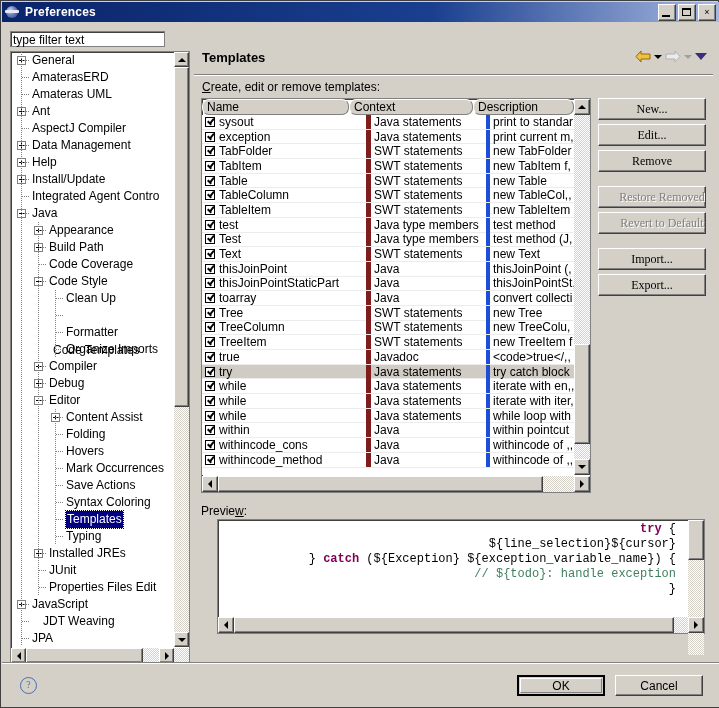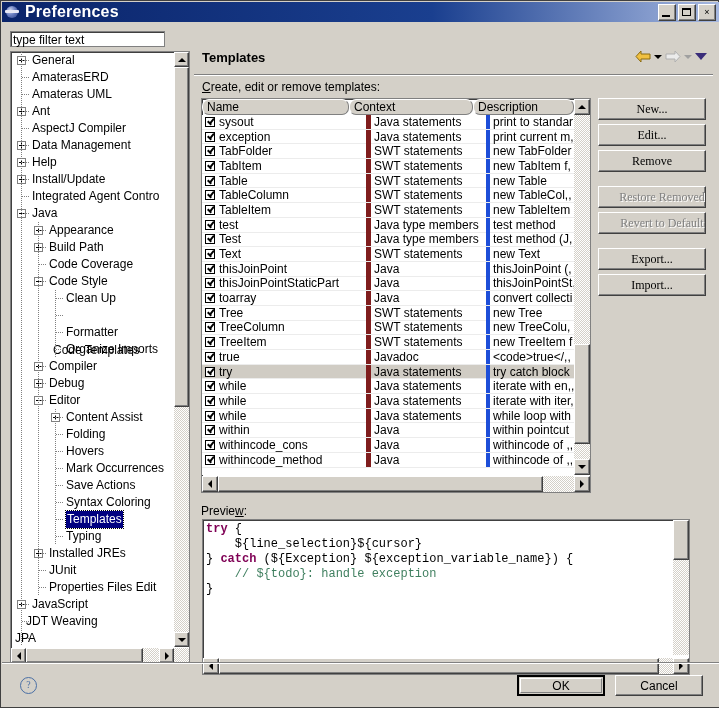--- a/index.html
+++ b/index.html
@@ -14,21 +14,21 @@
        border:1px solid #404040;box-sizing:border-box;}
 
   
   #titlebar{position:absolute;left:1px;top:1px;width:717px;height:20px;
       background:linear-gradient(to right,#0a246a 0%,#1a3f8f 60%,#a6b8e0 100%);
       display:flex;align-items:center;}
   #titleicon{width:16px;height:14px;margin-left:3px;margin-right:4px;position:relative;}
   #titleicon .globe{position:absolute;left:1px;top:1px;width:12px;height:12px;border-radius:50%;
       background:radial-gradient(circle at 35% 35%,#cfd8ee 0%,#6b7fc0 45%,#2b3f86 100%);}
   #titleicon .bar{position:absolute;left:0px;top:5px;width:14px;height:3px;background:#e8e8f4;border-radius:1px;}
-  #titletext{color:#ffffff;font-weight:bold;font-size:16px;letter-spacing:0.2px;
+  #titletext{color:#ffffff;font-weight:bold;font-size:12px;letter-spacing:0.2px;
       font-family:"Liberation Sans",sans-serif;}
   #wbtns{position:absolute;right:3px;top:2px;display:flex;gap:2px;}
   .wbtn{width:16px;height:15px;background:#d4d0c8;
      border-top:1px solid #ffffff;border-left:1px solid #ffffff;
      border-right:1px solid #404040;border-bottom:1px solid #404040;
      position:relative;box-shadow:inset -1px -1px 0 #808080;}
   .wbtn i{position:absolute;font-style:normal;font-size:9px;line-height:9px;color:#000;
      left:0;right:0;text-align:center;top:3px;font-family:"Liberation Sans",sans-serif;}
   .wbtn .minglyph{position:absolute;left:3px;bottom:3px;width:8px;height:2px;background:#000;}
   .wbtn .maxglyph{position:absolute;left:3px;top:3px;width:9px;height:8px;border:1px solid #000;border-top-width:2px;box-sizing:border-box;}
@@ -126,22 +126,22 @@
      border-top:1px solid #ffffff;border-left:1px solid #ffffff;
      border-right:1px solid #404040;border-bottom:1px solid #404040;
      box-shadow:inset -1px -1px 0 #808080;box-sizing:border-box;
      font-size:12px;color:#000;display:flex;align-items:center;justify-content:center;
      font-family:Liberation Serif, serif;white-space:nowrap;overflow:hidden;}
   .ebtn.dis{color:#808080;text-shadow:1px 1px 0 #ffffff;padding-left:20px;}
   .gap{height:10px;}
 
   
   #prevlabel{position:absolute;left:7px;top:460px;font-size:12px;color:#000;}
-  #prevwrap{position:absolute;left:8px;top:475px;width:488px;height:156px;background:#fff;
-     border:1px solid #808080;box-sizing:border-box;box-shadow:inset 1px 1px 0 #404040;}
+  #prevwrap{position:absolute;left:23px;top:475px;width:488px;height:115px;background:#fff;
+     border:1px solid #808080;box-sizing:border-box;box-shadow:inset 1px 1px 0 #404040;text-align:right;}
   #prevcode{position:absolute;left:3px;top:2px;width:455px;
      font-family:"Liberation Mono",monospace;font-size:12px;line-height:15px;
      white-space:pre;color:#000;}
   .kw{color:#7f0055;font-weight:bold;}
   .cm{color:#3f7f5f;margin-top:12px;}
 
   
   #botsep{position:absolute;left:0px;top:640px;width:717px;height:2px;
      border-top:1px solid #808080;border-bottom:1px solid #ffffff;box-sizing:border-box;}
   #helpicon{position:absolute;left:18px;top:655px;width:15px;height:15px;border-radius:50%;
@@ -338,25 +338,25 @@
                 <span class="hguide" style="left: 28px; top: 8px; width: 8px;"></span>
                 <span class="lbl" style="left: 38px;">Properties Files Edit</span>
               </div>
               <div class="tnode">
                 <span class="exp plus" style="left: 6px; top: 4px;"></span>
                 <span class="hguide" style="left: 11px; top: 8px; width: 8px;"></span>
                 <span class="lbl" style="left: 21px;">JavaScript</span>
               </div>
               <div class="tnode">
                 <span class="hguide" style="left: 11px; top: 8px; width: 8px;"></span>
-                <span class="lbl" style="left: 15px;">JDT Weaving</span>
-              </div>
-              <div class="tnode">
-                <span class="hguide" style="left: 11px; top: 8px; width: 8px;"></span>
-                <span class="lbl" style="left: 4px;">JPA</span>
+                <span class="lbl" style="left: 32px;">JDT Weaving</span>
+              </div>
+              <div class="tnode">
+                <span class="hguide" style="left: 11px; top: 8px; width: 8px;"></span>
+                <span class="lbl" style="left: 21px;">JPA</span>
               </div>
             </div>
         <span class="guide" style="left: 10px; top: 0px; height: 663px;"></span>
             <span class="guide" style="left: 27px; top: 170px; height: 374px;"></span>
             <span class="guide" style="left: 44px; top: 238px; height: 68px;"></span>
             <span class="guide" style="left: 44px; top: 357px; height: 136px;"></span>
           </div>
 
         <div class="sbv" style="right:0px;top:0px;width:15px;height:595px;">
           <div class="sbtrack"></div>
@@ -597,24 +597,24 @@
             </div>
             <div class="gap"></div>
             <div class="ebtn dis">
               <span>Restore Removed</span>
             </div>
             <div class="ebtn dis">
               <span>Revert to Default</span>
             </div>
             <div class="gap"></div>
             <div class="ebtn">
+              <span>Import...</span>
+            </div>
+            <div class="ebtn">
               <span>Export...</span>
-            </div>
-            <div class="ebtn">
-              <span>Import...</span>
             </div>
           </div>
       </div>
 
       <div id="prevlabel"><span>Previe</span><span class="u">w</span><span>:</span></div>
 
       <div id="prevwrap">
         <div id="prevcode"><div><span class="kw">try</span><span> {</span></div><div><span>    ${line_selection}${cursor}</span></div><div><span>} </span><span class="kw">catch</span><span> (${Exception} ${exception_variable_name}) {</span></div><div><span>    </span><span class="cm">// ${todo}: handle exception</span></div><div><span>}</span></div></div>
         <div class="sbv" style="right:0px;top:0px;width:16px;height:135px;">
           <div class="sbtrack"></div>

